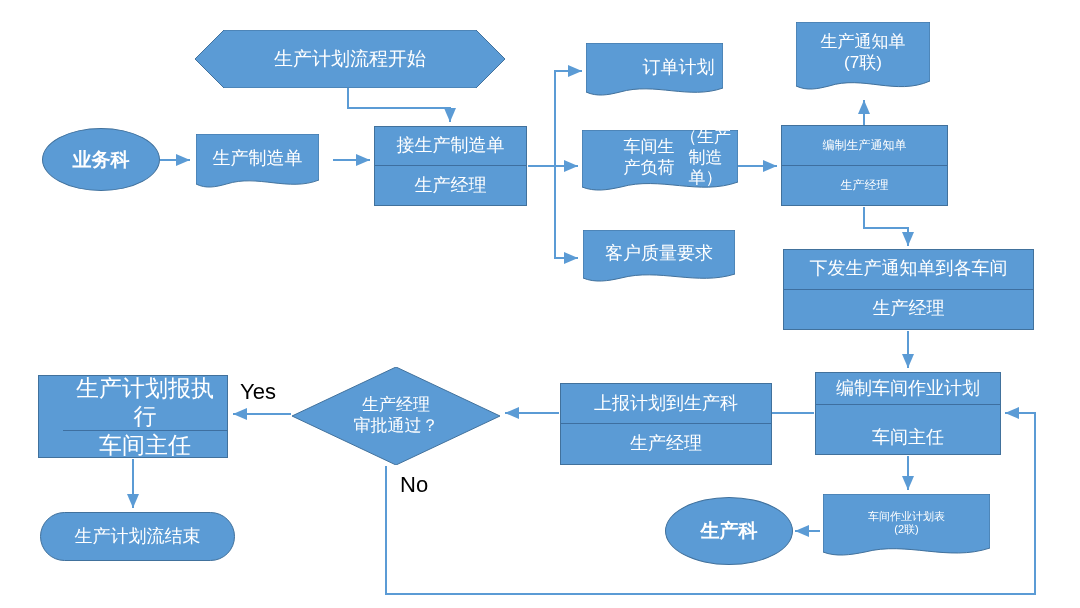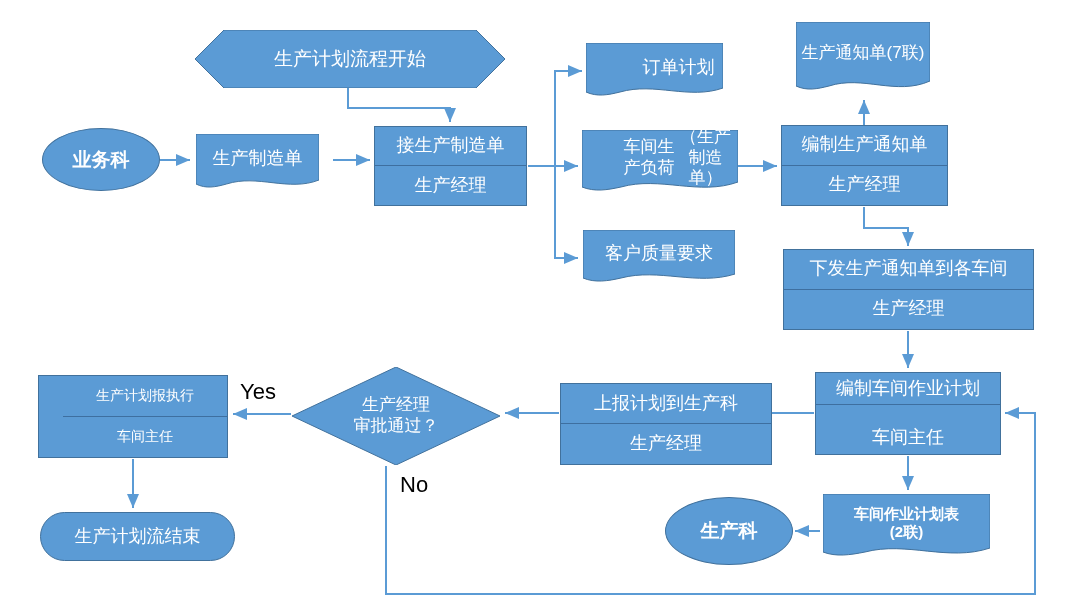--- a/index.html
+++ b/index.html
@@ -193,27 +193,27 @@
     <svg viewBox="0 0 152 56" preserveAspectRatio="none">
       <path d="M0,0 L152,0 L152,44 C114,56 76,38 38,48 C25,51 12,53 0,48 Z" fill="#5B9BD5" stroke="#41719C" stroke-width="1"></path>
     </svg>
     <div class="txt" style="font-size:18px; padding-bottom:8px;">客户质量要求</div>
   </div>
 
   <div class="node docshape" style="left:796px; top:22px; width:134px; height:74px;">
     <svg viewBox="0 0 134 74" preserveAspectRatio="none">
       <path d="M0,0 L134,0 L134,59 C100,74 67,53 33,64 C21,67 11,69 0,64 Z" fill="#5B9BD5" stroke="#41719C" stroke-width="1"></path>
     </svg>
-    <div class="txt" style="font-size:17px; padding-bottom:12px;align-items:center;">
+    <div class="txt" style="font-size:17px; flex-direction:column; padding-bottom:12px;align-items:center;">
       <span>生产通知单</span>
       <span>(7联)</span>
     </div>
   </div>
 
-  <div class="node box" style="left:781px; top:125px; width:167px; height:81px; font-size:18px;">
+  <div class="node box" style="left:781px; top:125px; width:167px; height:81px; font-size:12px;">
     <div class="txt top">编制生产通知单</div>
     <div class="txt bot">生产经理</div>
   </div>
 
   <div class="node box" style="left:783px; top:249px; width:251px; height:81px; font-size:18px;">
     <div class="txt top">下发生产通知单到各车间</div>
     <div class="txt bot">生产经理</div>
   </div>
 
   <div class="node box" style="left:815px; top:372px; width:186px; height:83px; font-size:18px;gap:17px;">
@@ -229,34 +229,34 @@
   <div class="node shapehost" style="left:292px; top:367px; width:208px; height:98px;">
     <svg viewBox="0 0 208 98" preserveAspectRatio="none">
       <polygon points="104,0 208,49 104,98 0,49" fill="#5B9BD5" stroke="#41719C" stroke-width="1"></polygon>
     </svg>
     <div class="txt" style="font-size:17px; flex-direction:column;">
       <span>生产经理</span>
       <span>审批通过？</span>
     </div>
   </div>
 
-  <div class="node box" style="left:38px; top:375px; width:190px; height:83px; font-size:14px;padding-left:24px;">
+  <div class="node box" style="left:38px; top:375px; width:190px; height:83px; font-size:23px;padding-left:24px;">
     <div class="txt top">生产计划报执行</div>
     <div class="txt bot">车间主任</div>
   </div>
 
   <div class="node rounded" style="left:40px; top:512px; width:195px; height:49px; font-size:18px;">
     <div class="txt" style="height:100%;">生产计划流结束</div>
   </div>
 
   <div class="node docshape" style="left:823px; top:494px; width:167px; height:68px;">
     <svg viewBox="0 0 167 68" preserveAspectRatio="none">
       <path d="M0,0 L167,0 L167,54 C125,68 84,47 42,58 C27,61 13,63 0,58 Z" fill="#5B9BD5" stroke="#41719C" stroke-width="1"></path>
     </svg>
-    <div class="txt" style="font-size:15px; flex-direction:column; padding-bottom:10px;font-weight:bold;">
+    <div class="txt" style="font-size:11px; flex-direction:column; padding-bottom:10px;">
       <span>车间作业计划表</span>
       <span>(2联)</span>
     </div>
   </div>
 
   <div class="node ellipse" style="left:665px; top:497px; width:128px; height:68px; font-size:19px; font-weight:bold;">
     <div class="txt" style="height:100%;">生产科</div>
   </div>
 
   <div class="edgelabel" style="left:240px; top:379px;">Yes</div>

